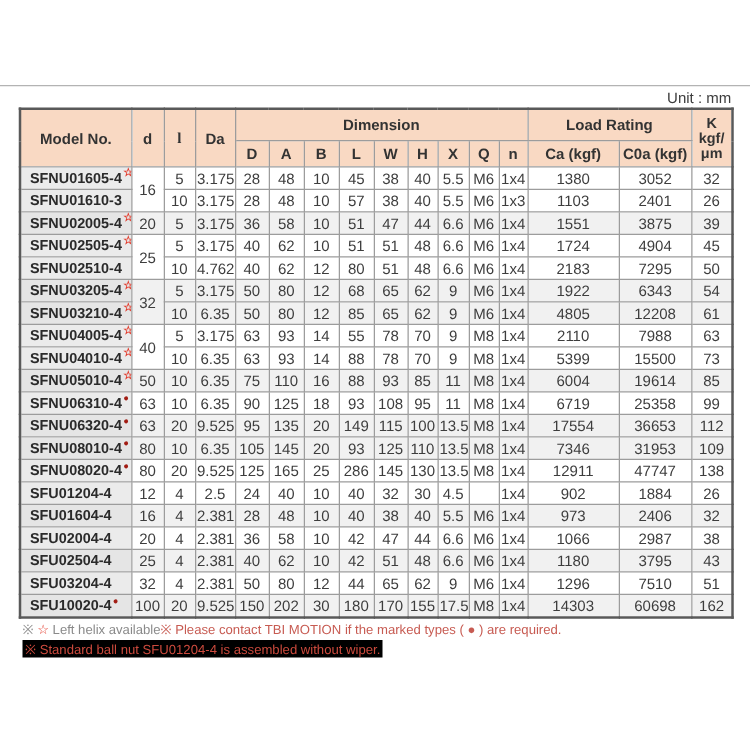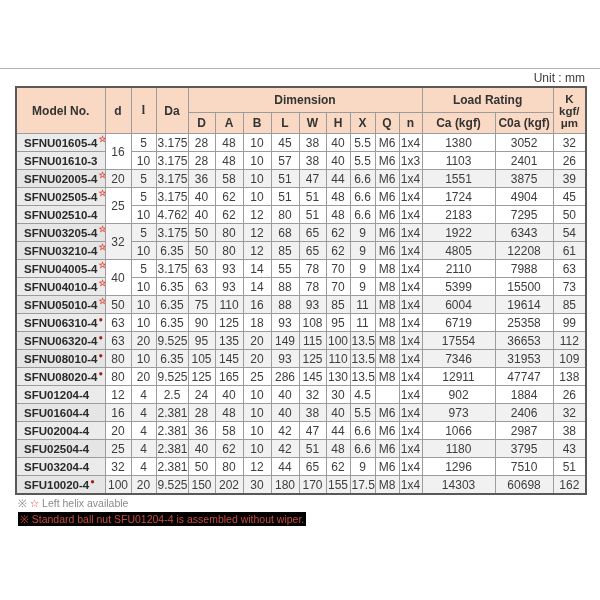--- a/index.html
+++ b/index.html
@@ -443,15 +443,16 @@
           <td>60698</td>
           <td>162</td>
         </tr>
       </tbody>
   </table>
 </div>
 
 <div class="footnotes">
   <div class="fn-line1">
     <span class="fn-gray"><span>※</span> <span class="fn-star">☆</span> <span>Left helix available</span></span>
+    <span class="fn-red">※ Please contact TBI MOTION if the marked types ( ● ) are required.</span>
   </div>
   <span class="fn-highlight">※ Standard ball nut SFU01204-4 is assembled without wiper.</span>
 </div>
 
 </body></html>

